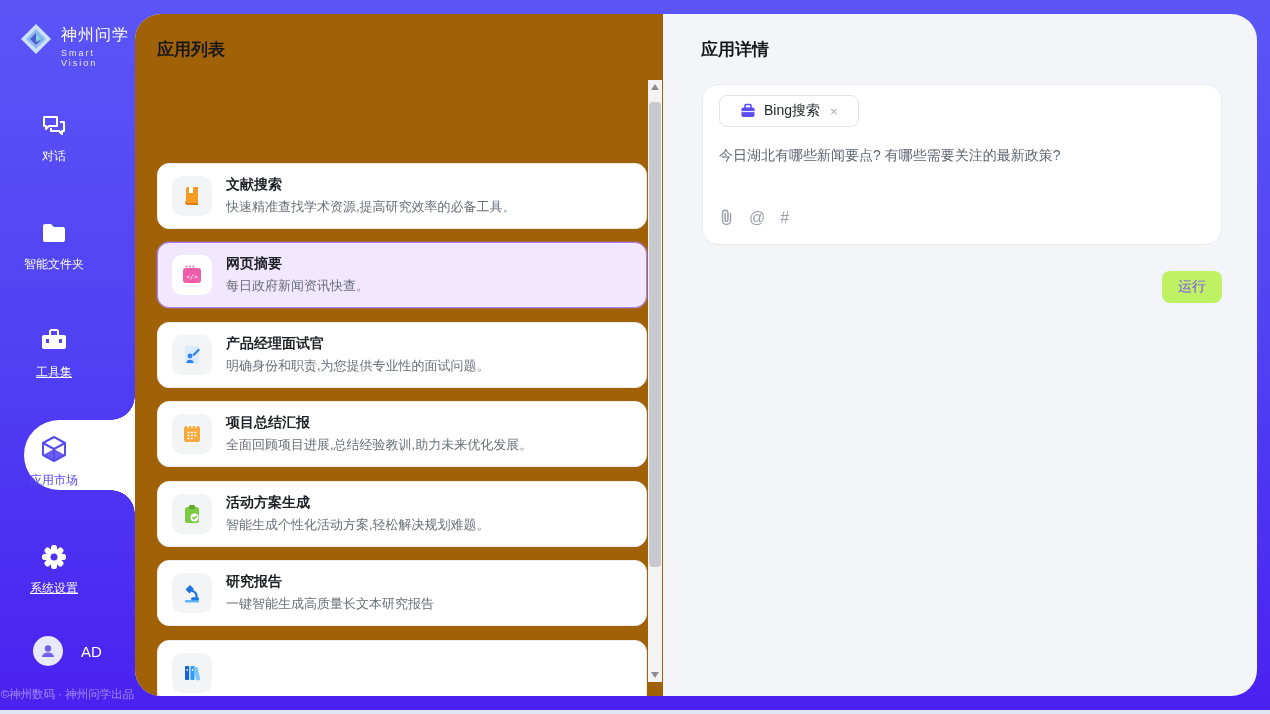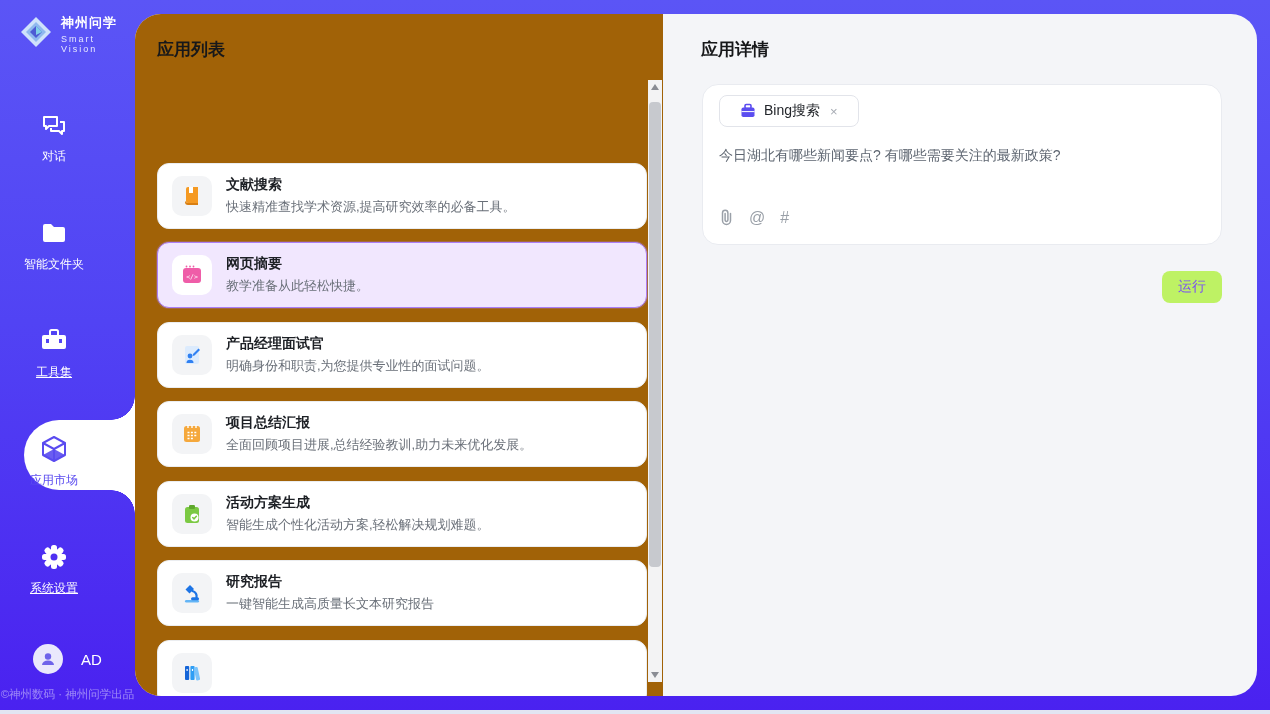--- a/index.html
+++ b/index.html
@@ -5,36 +5,36 @@
   * { margin:0; padding:0; box-sizing:border-box; }
   html,body { width:1270px; height:714px; }
   body { font-family:"Liberation Sans","DejaVu Sans",sans-serif; overflow:hidden; }
 
   .stage { position:relative; width:1270px; height:714px;
            background:linear-gradient(180deg,#5b55f6 0%,#5143f4 45%,#4a21f0 100%); }
 
   
   .sidebar { position:absolute; left:0; top:0; width:135px; height:714px; z-index:3; }
   .brand { position:absolute; left:18px; top:14px; display:flex; align-items:center; gap:7px; }
-  .brand-name { color:#fff; font-size:13px; font-weight:bold; letter-spacing:1px; }
+  .brand-name { color:#fff; font-size:16px; font-weight:normal; letter-spacing:1px;margin-top:11px; }
   .brand-sub  { color:#e7e9ff; font-size:9px; letter-spacing:2px; margin-top:2px; }
 
   .nav-item { position:absolute; left:0; width:108px; text-align:center; cursor:pointer; z-index:4; }
   .nav-item .nv-ic { display:block; margin:0 auto 6px auto; }
   .nav-item .nv-lb { color:#fff; font-size:12px; }
   .nav-item .nv-lb.u { text-decoration:underline;margin-top:20px; }
   .nav-item.active .nv-lb { color:#5a4bf0; }
 
   .active-bubble { position:absolute; left:24px; right:0; top:420px; height:70px;
                    background:#fff; border-radius:35px 0 0 35px; z-index:3; }
   .active-bubble::before, .active-bubble::after { content:""; position:absolute; right:0; width:24px; height:24px; }
   .active-bubble::before { top:-24px; background:radial-gradient(circle 24px at 0 0, transparent 23.5px, #fff 24px); }
   .active-bubble::after  { bottom:-24px; background:radial-gradient(circle 24px at 0 100%, transparent 23.5px, #fff 24px); }
 
-  .user-row { position:absolute; left:0; bottom:40px; width:135px; display:flex;
+  .user-row { position:absolute; left:0; bottom:48px; width:135px; display:flex;
               align-items:center; justify-content:center; gap:18px; cursor:pointer; }
   .avatar { width:30px; height:30px; border-radius:50%; background:#eae8fc;
             display:flex; align-items:center; justify-content:center; }
   .user-name { color:#fff; font-size:15px; }
   .copyright { position:absolute; left:0; bottom:12px; width:135px; text-align:center;
                color:rgba(255,255,255,.45); font-size:11.5px; }
 
   
   .panel { position:absolute; left:135px; top:14px; width:1122px; height:682px;
            background:#f4f5f8; border-radius:26px; overflow:hidden; z-index:2; }
@@ -209,21 +209,21 @@
           <svg width="22" height="22" viewBox="0 0 22 22">
             <rect x="2" y="4" width="18" height="15" rx="3" fill="#ef5da8"></rect>
             <circle cx="5.5" cy="2.5" r="0.9" fill="#ef5da8"></circle>
             <circle cx="9" cy="2.5" r="0.9" fill="#ef5da8"></circle>
             <circle cx="12.5" cy="2.5" r="0.9" fill="#ef5da8"></circle>
             <text x="11" y="14.5" text-anchor="middle" font-size="6.5" fill="#fff" font-family="DejaVu Sans Mono, monospace">&lt;/&gt;</text>
           </svg>
         </span>
         <div class="card-txt">
           <div class="card-name">网页摘要</div>
-          <div class="card-desc">教学准备从此轻松快捷。</div>
+          <div class="card-desc">每日政府新闻资讯快查。</div>
         </div>
       </div>
 
       <div class="card" style="top:308px">
         <span class="app-ic">
           <svg width="22" height="22" viewBox="0 0 22 22">
             <rect x="4" y="2" width="14" height="18" rx="2" fill="#dcebfd"></rect>
             <circle cx="9" cy="12" r="2.4" fill="#2f80f2"></circle>
             <path d="M5.5 19 a3.5 3.3 0 0 1 7 0 z" fill="#2f80f2"></path>
             <path d="M12 10 l5.5-5.5 1.5 1.5 -5.5 5.5 -2 .5 z" fill="#2f80f2"></path>

